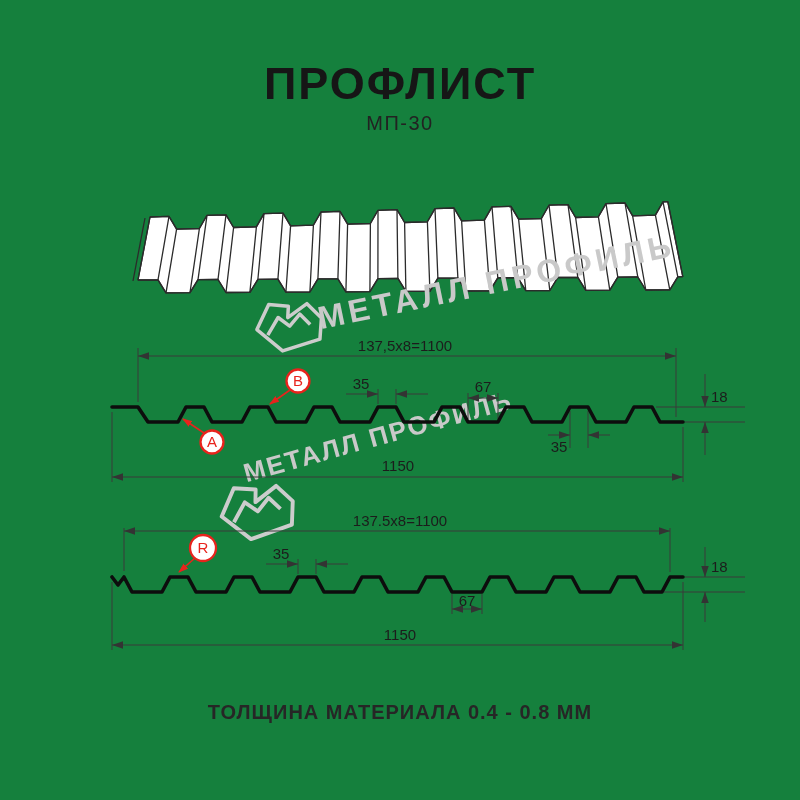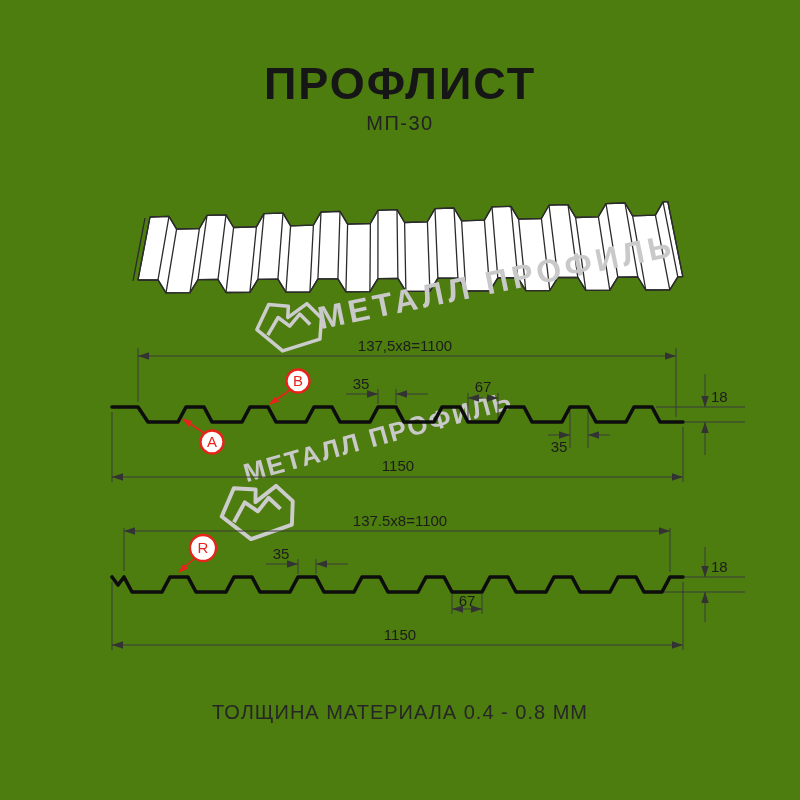--- a/index.html
+++ b/index.html
@@ -1,23 +1,23 @@
 <!DOCTYPE html>
 <html><head>
 <meta charset="utf-8">
 <style>
   html,body{margin:0;padding:0;background:#fff;}
-  .page{position:relative;width:800px;height:800px;background:#4d7c0f;overflow:hidden;
+  .page{position:relative;width:800px;height:800px;background:#15803d;overflow:hidden;
         font-family:"Liberation Sans",sans-serif;color:#1b1b1b;}
   .abs{position:absolute;}
   .title{top:58px;left:0;width:800px;text-align:center;font-size:45px;font-weight:800;
          letter-spacing:2px;color:#161616;}
   .subtitle{top:112px;left:0;width:800px;text-align:center;font-size:20px;font-weight:500;
             letter-spacing:1.5px;color:#222;}
-  .footer-note{top:701px;left:0;width:800px;text-align:center;font-size:20px;font-weight:400;
+  .footer-note{top:701px;left:0;width:800px;text-align:center;font-size:20px;font-weight:700;
                letter-spacing:1px;color:#262626;}
   .wm-text{color:#c9c9c9;font-weight:bold;white-space:nowrap;}
   .wm1{left:322px;top:300px;font-size:32px;letter-spacing:4px;line-height:36px;
        transform:rotate(-11.7deg);transform-origin:0 100%;}
   .wm2{left:248px;top:458px;font-size:26px;letter-spacing:2px;line-height:30px;
        transform:rotate(-15.5deg);transform-origin:0 100%;}
   .wm-logo{transform-origin:50% 50%;}
   .wm-logo1{left:250px;top:294px;transform:rotate(-13deg);}
   .wm-logo2{left:213px;top:476px;transform:rotate(-15deg);}
   svg{display:block;}

